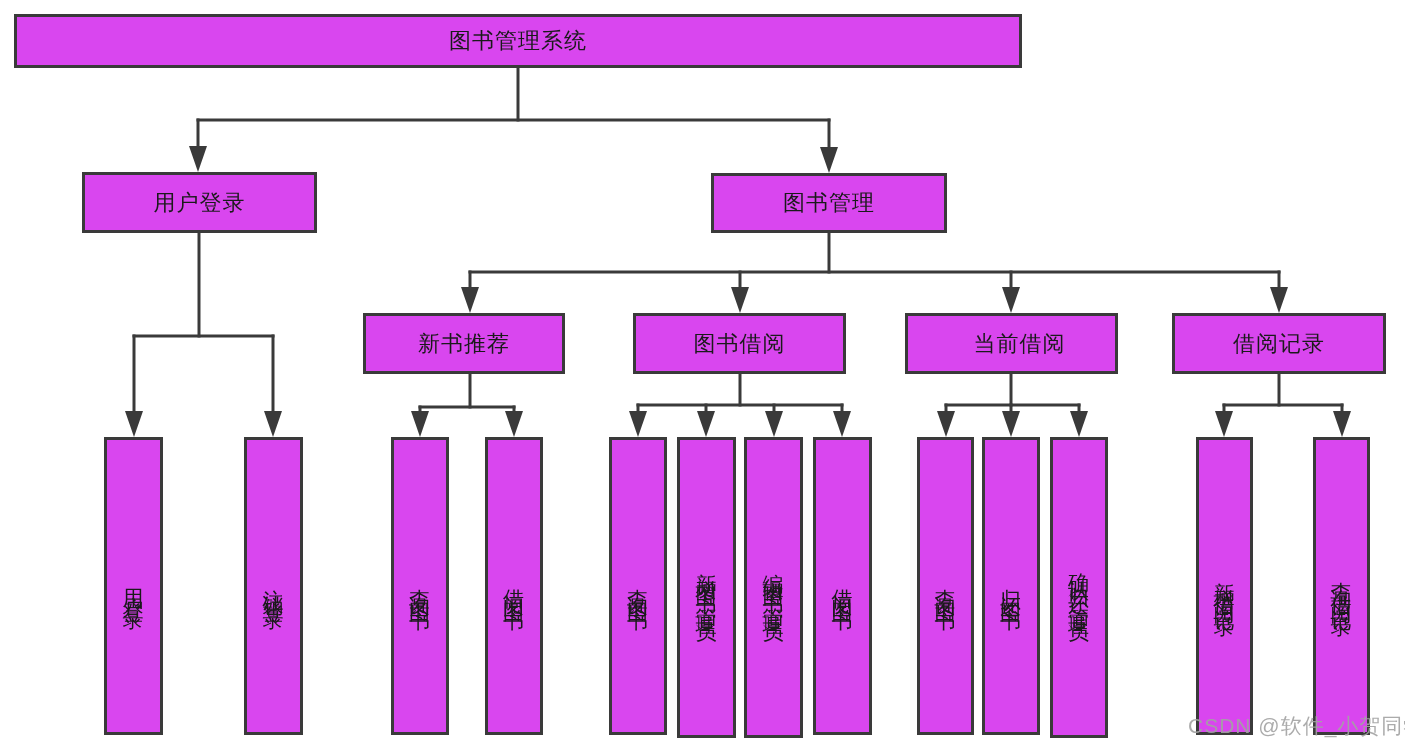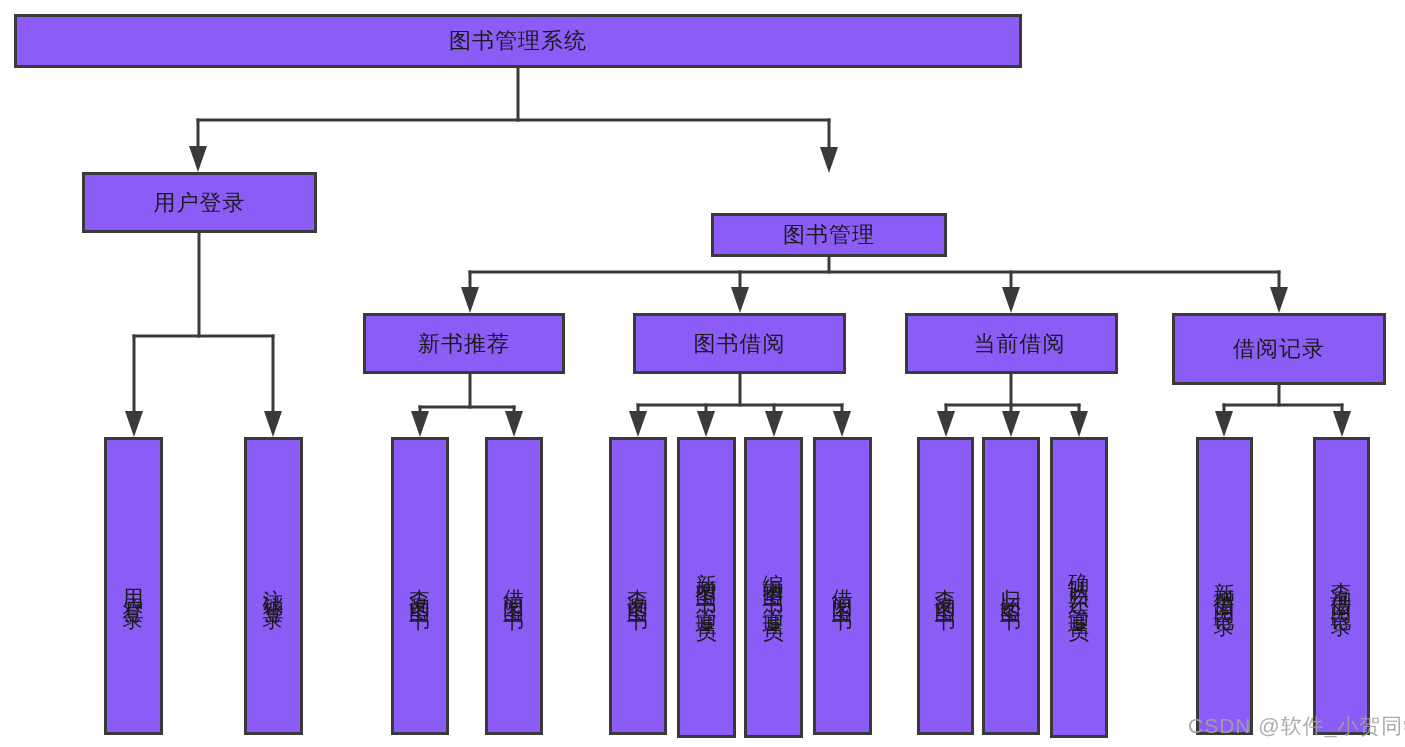--- a/index.html
+++ b/index.html
@@ -15,21 +15,21 @@
     font-family:"Liberation Sans", sans-serif;
     overflow:hidden;
   }
   .connectors{position:absolute;left:0;top:0;width:1405px;height:747px;}
   .connectors line{stroke:var(--line);stroke-width:3;stroke-linecap:square;}
   .connectors polygon{fill:var(--line);}
   .node{
     position:absolute;
     box-sizing:border-box;
     border:3px solid var(--line);
-    background:#8b5cf6;
+    background:#d946ef;
     display:flex;align-items:center;justify-content:center;
     color:var(--text);
   }
   .hbox{font-size:22px;letter-spacing:1px;}
   .vbox{font-size:21px;}
   .vbox .lbl{
     writing-mode:vertical-rl;
     letter-spacing:7px;
     line-height:1;
     white-space:nowrap;
@@ -126,34 +126,34 @@
     </g>
   </svg>
 
   <div class="node hbox" style="left:14px;top:14px;width:1008px;height:54px;">
     <span class="lbl">图书管理系统</span>
   </div>
 
   <div class="node hbox" style="left:82px;top:172px;width:235px;height:61px;">
     <span class="lbl">用户登录</span>
   </div>
-  <div class="node hbox" style="left:711px;top:173px;width:236px;height:44px;margin-top:40px;">
+  <div class="node hbox" style="left:711px;top:173px;width:236px;height:60px;">
     <span class="lbl">图书管理</span>
   </div>
 
   <div class="node hbox" style="left:363px;top:313px;width:202px;height:61px;">
     <span class="lbl">新书推荐</span>
   </div>
   <div class="node hbox" style="left:633px;top:313px;width:213px;height:61px;align-items:center;">
     <span class="lbl">图书借阅</span>
   </div>
   <div class="node hbox" style="left:905px;top:313px;width:213px;height:61px;padding-left:16px;">
     <span class="lbl">当前借阅</span>
   </div>
-  <div class="node hbox" style="left:1172px;top:313px;width:214px;height:72px;text-align:center;">
+  <div class="node hbox" style="left:1172px;top:313px;width:214px;height:61px;text-align:center;">
     <span class="lbl">借阅记录</span>
   </div>
 
   <div class="node vbox" style="left:104px;top:437px;width:59px;height:298px;">
     <span class="lbl">用户登录</span>
   </div>
   <div class="node vbox" style="left:244px;top:437px;width:59px;height:298px;">
     <span class="lbl">注销登录</span>
   </div>
 

